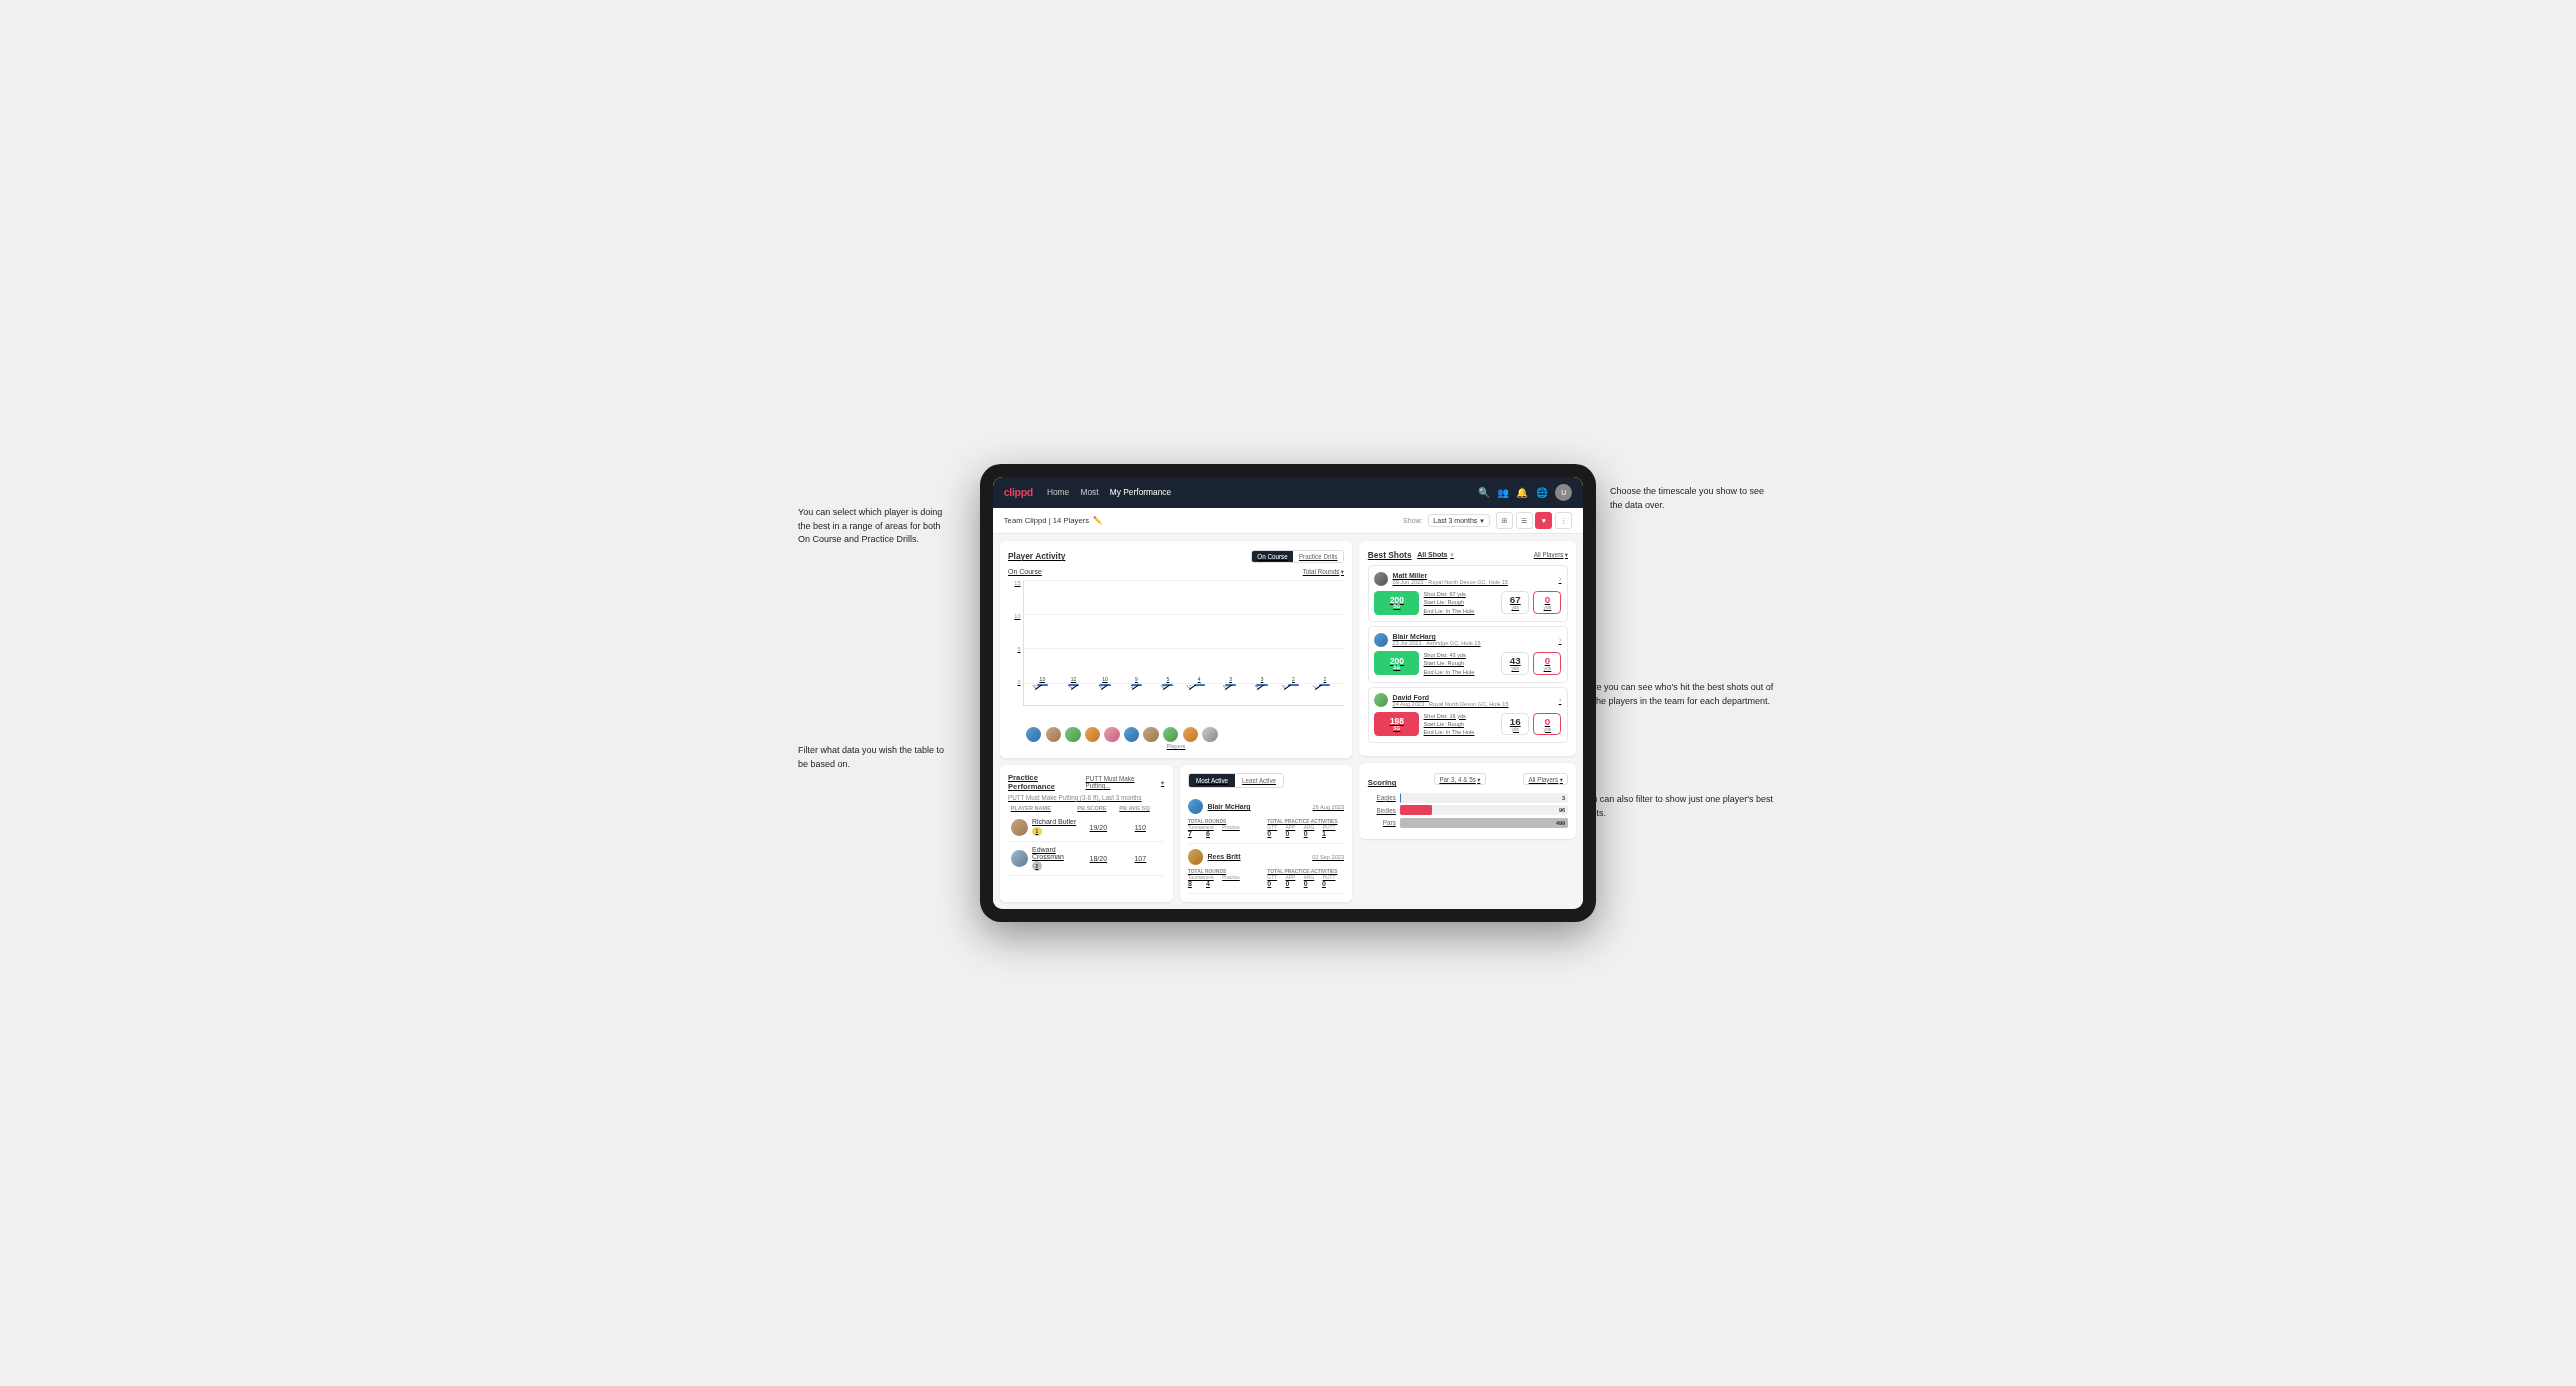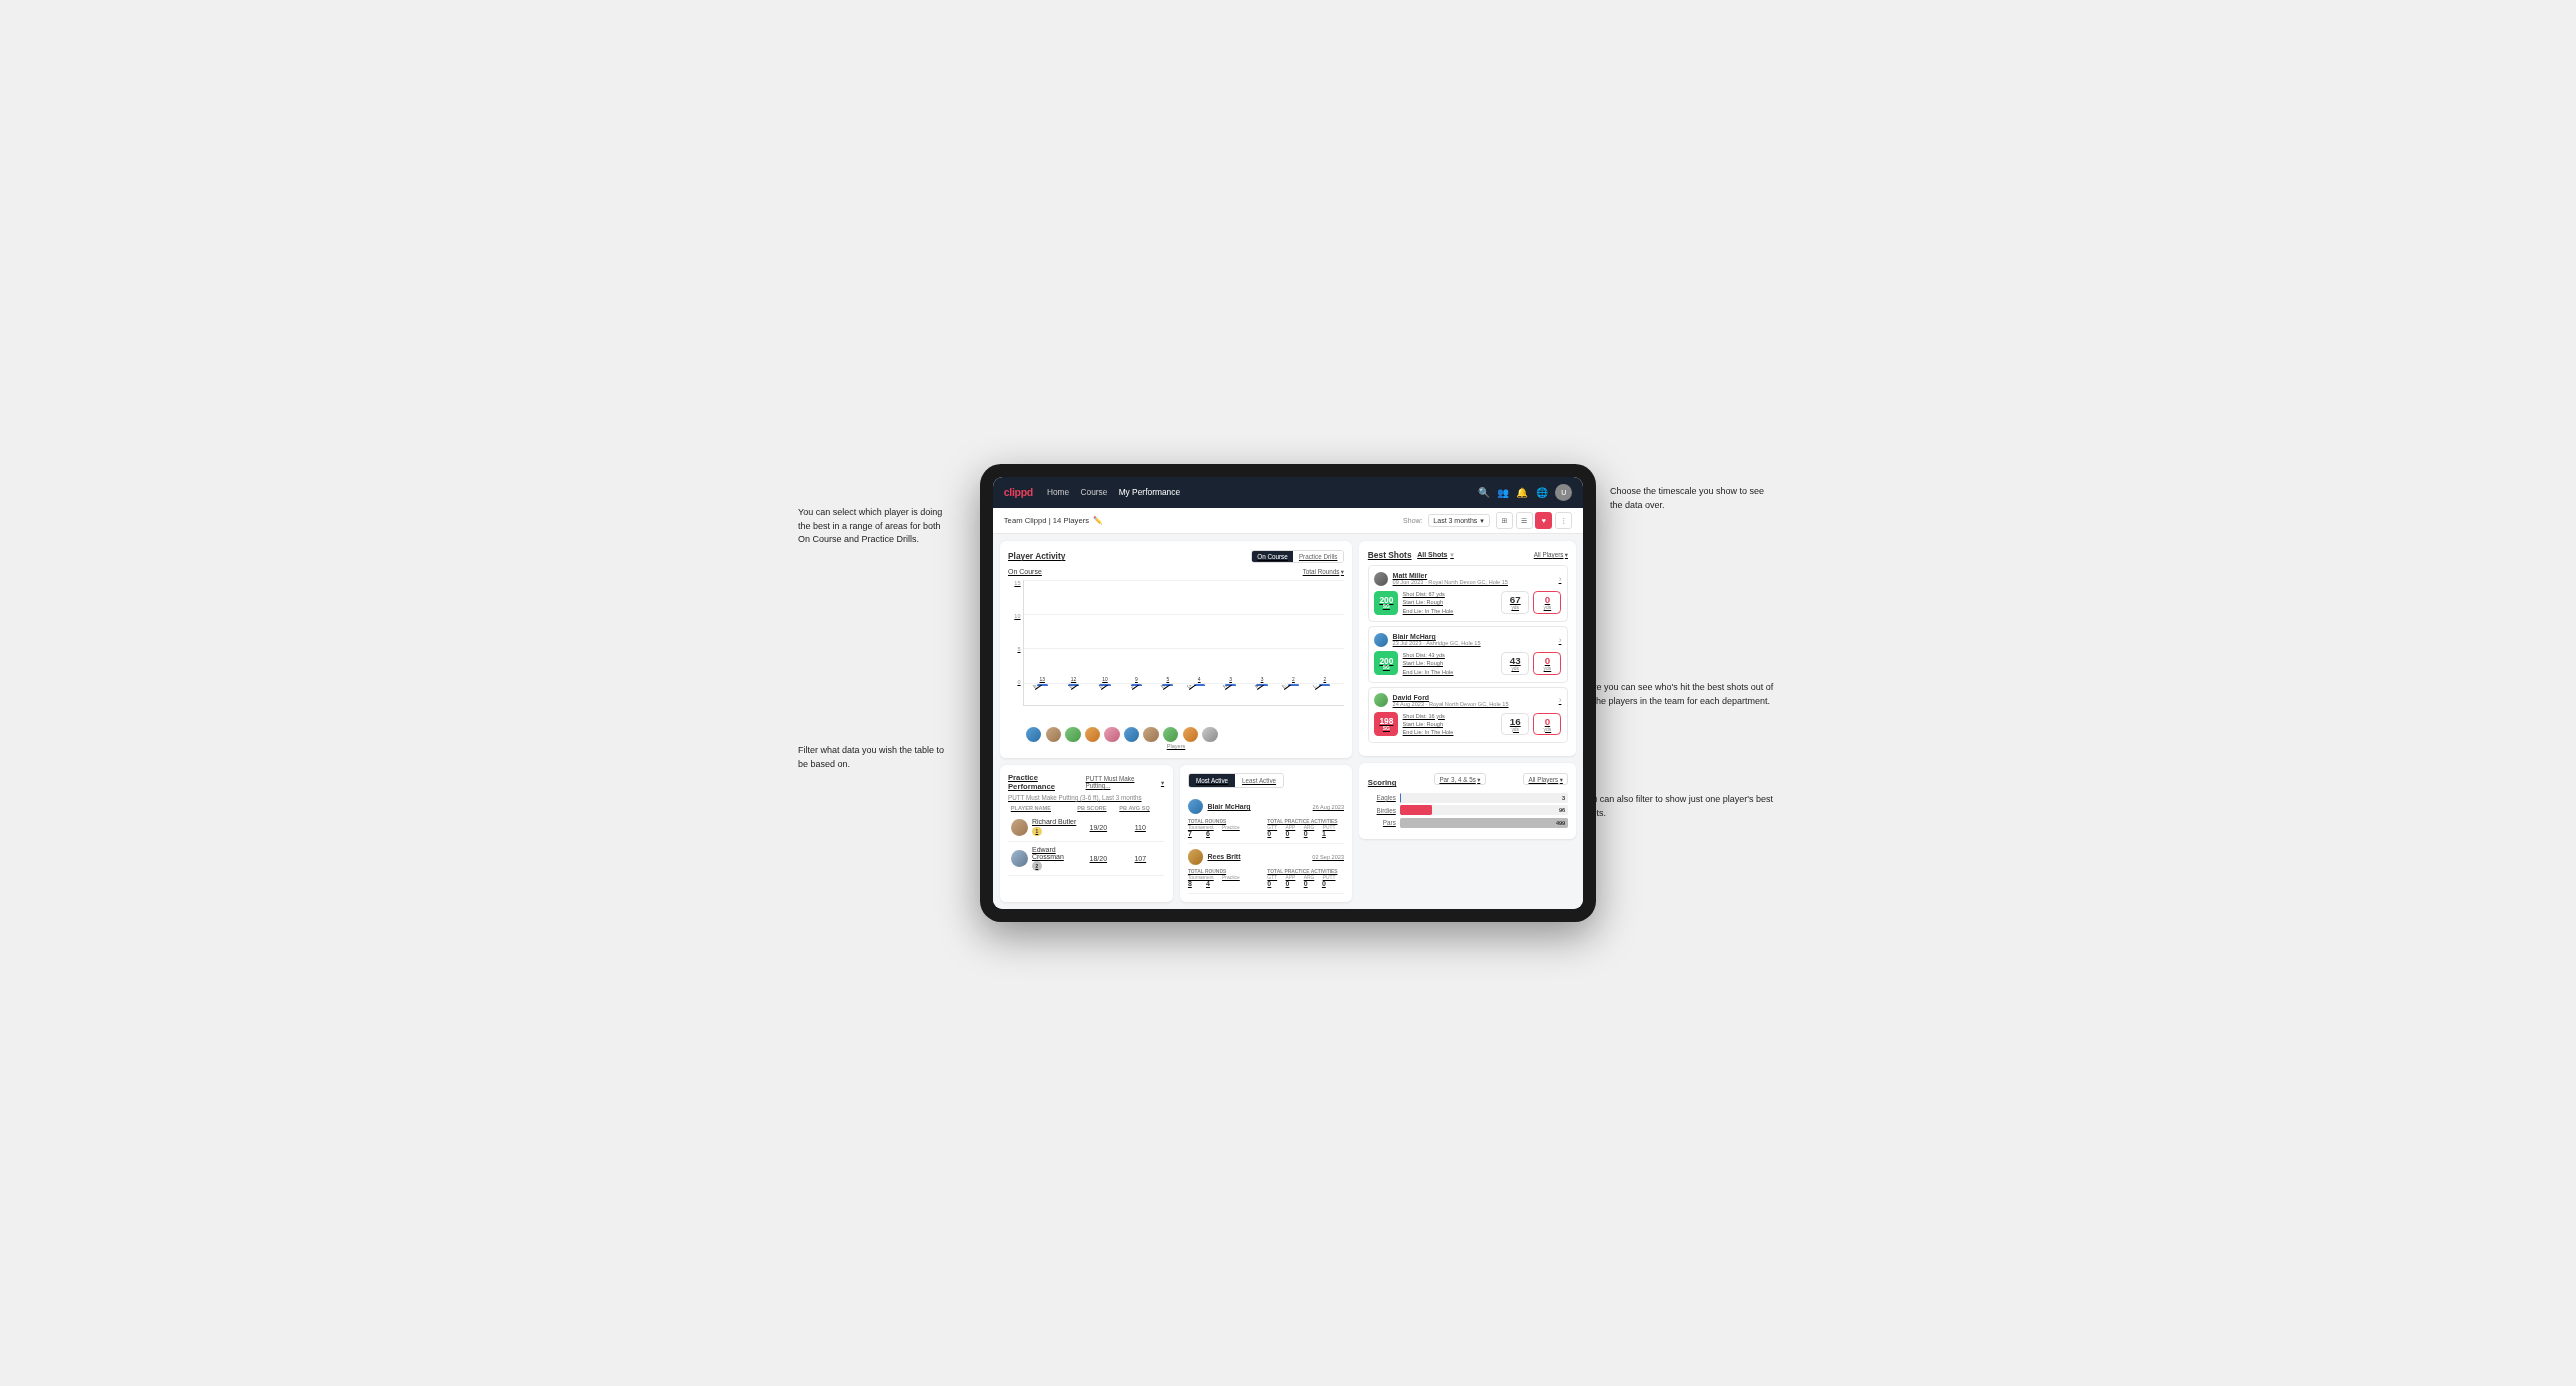--- a/index.html
+++ b/index.html
@@ -439,21 +439,21 @@
       font-size: 8.4px;
     }
 
     .shot-details-row {
       display: flex;
       align-items: center;
       gap: 4.2px;
     }
 
     .shot-badge {
-      width: 24px;
+      width: 45px;
       height: 24px;
       border-radius: 4.2px;
       background: #2ecc71;
       display: flex;
       flex-direction: column;
       align-items: center;
       justify-content: center;
       color: #fff;
       font-size: 5.6px;
       font-weight: 700;
@@ -735,21 +735,21 @@
     <span>You can also filter to show just one player's best shots.</span>
   </div>
 
   <div class="tablet-frame">
     <div class="tablet-screen">
 
       <nav class="top-nav">
         <span class="brand-logo">clippd</span>
         <div class="nav-links">
           <span class="nav-link">Home</span>
-          <span class="nav-link">Course</span>
+          <span class="nav-link">Most</span>
           <span class="nav-link active">My Performance</span>
         </div>
         <div class="nav-icons">
           <span class="nav-icon">🔍</span>
           <span class="nav-icon">👥</span>
           <span class="nav-icon">🔔</span>
           <span class="nav-icon">🌐</span>
           <div class="avatar-circle">U</div>
         </div>
       </nav>

